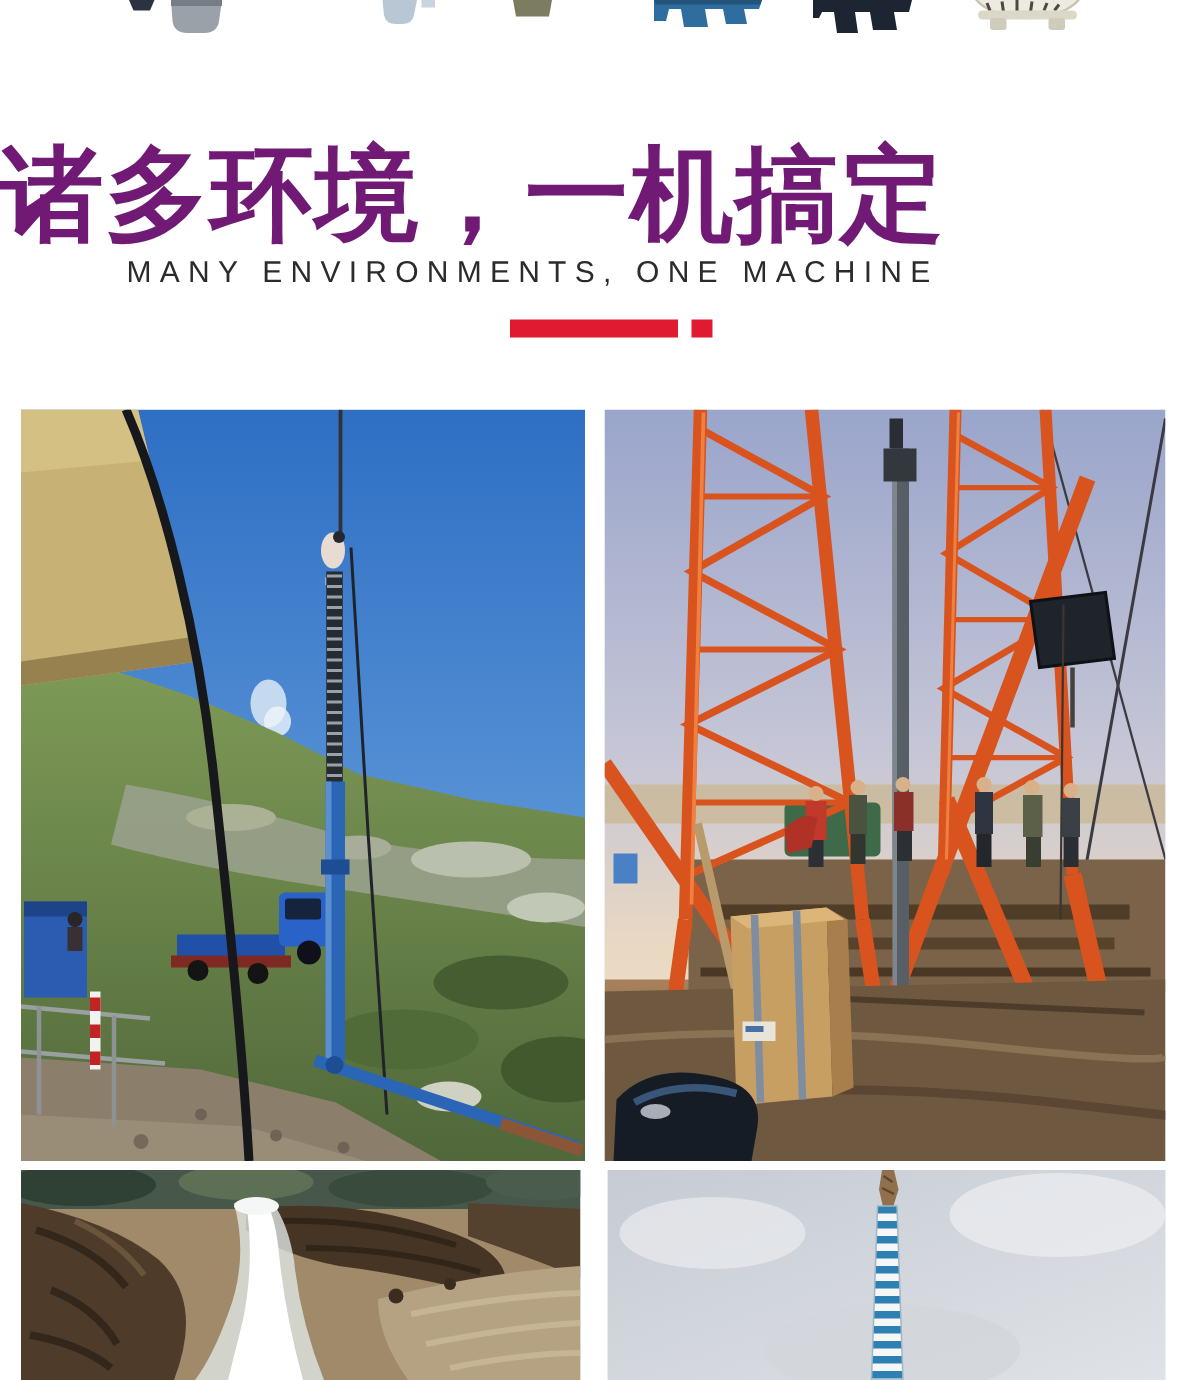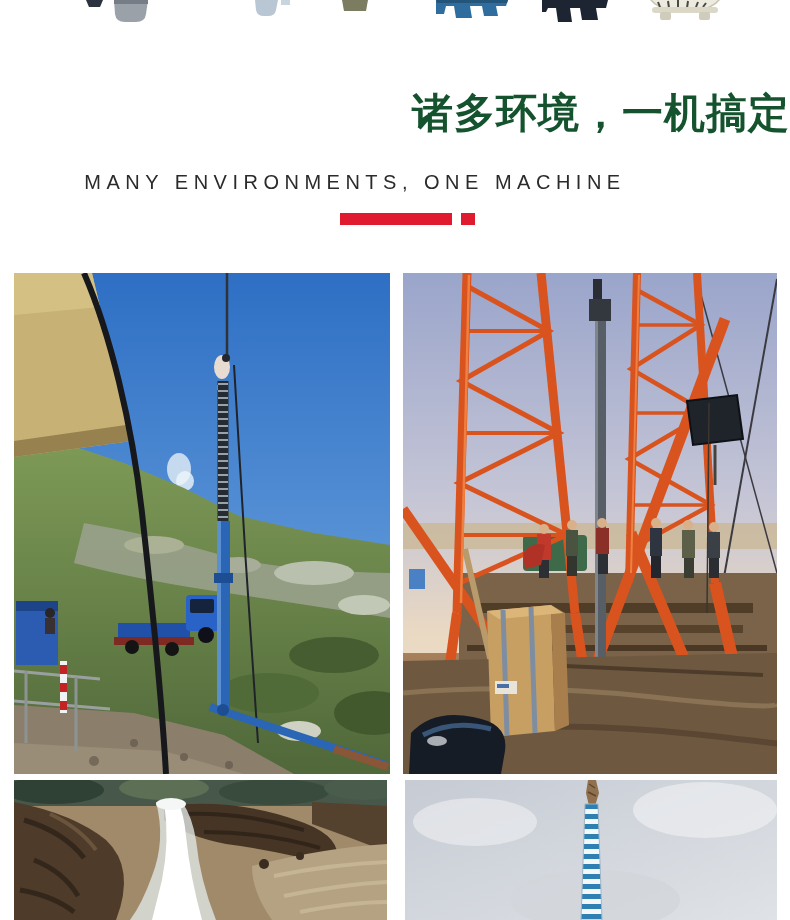--- a/index.html
+++ b/index.html
@@ -4,21 +4,21 @@
 <style>
   html,body{margin:0;padding:0;}
   body{
     width:790px;height:920px;position:relative;overflow:hidden;
     background:#ffffff;
     font-family:"Liberation Sans", sans-serif;
   }
   .strip{position:absolute;left:0;top:0;width:790px;height:26px;}
   .page-title{
     position:absolute;left:0;top:90px;width:790px;margin:0;
-    text-align:right;font-size:41px;font-weight:900;color:#14532d;
+    text-align:left;font-size:69px;font-weight:900;color:#701a75;
     letter-spacing:1px;line-height:1.15;
   }
   .page-subtitle{
     position:absolute;left:0;top:171px;width:710px;margin:0;
     text-align:center;font-size:20px;font-weight:500;color:#2b2b2b;
     letter-spacing:5.5px;
   }
   .divider{position:absolute;left:340px;top:213px;height:12px;}
   .divider .bar{display:inline-block;vertical-align:top;width:112px;height:12px;background:#e01b30;}
   .divider .sq{display:inline-block;vertical-align:top;width:14px;height:12px;background:#e01b30;margin-left:9px;}

